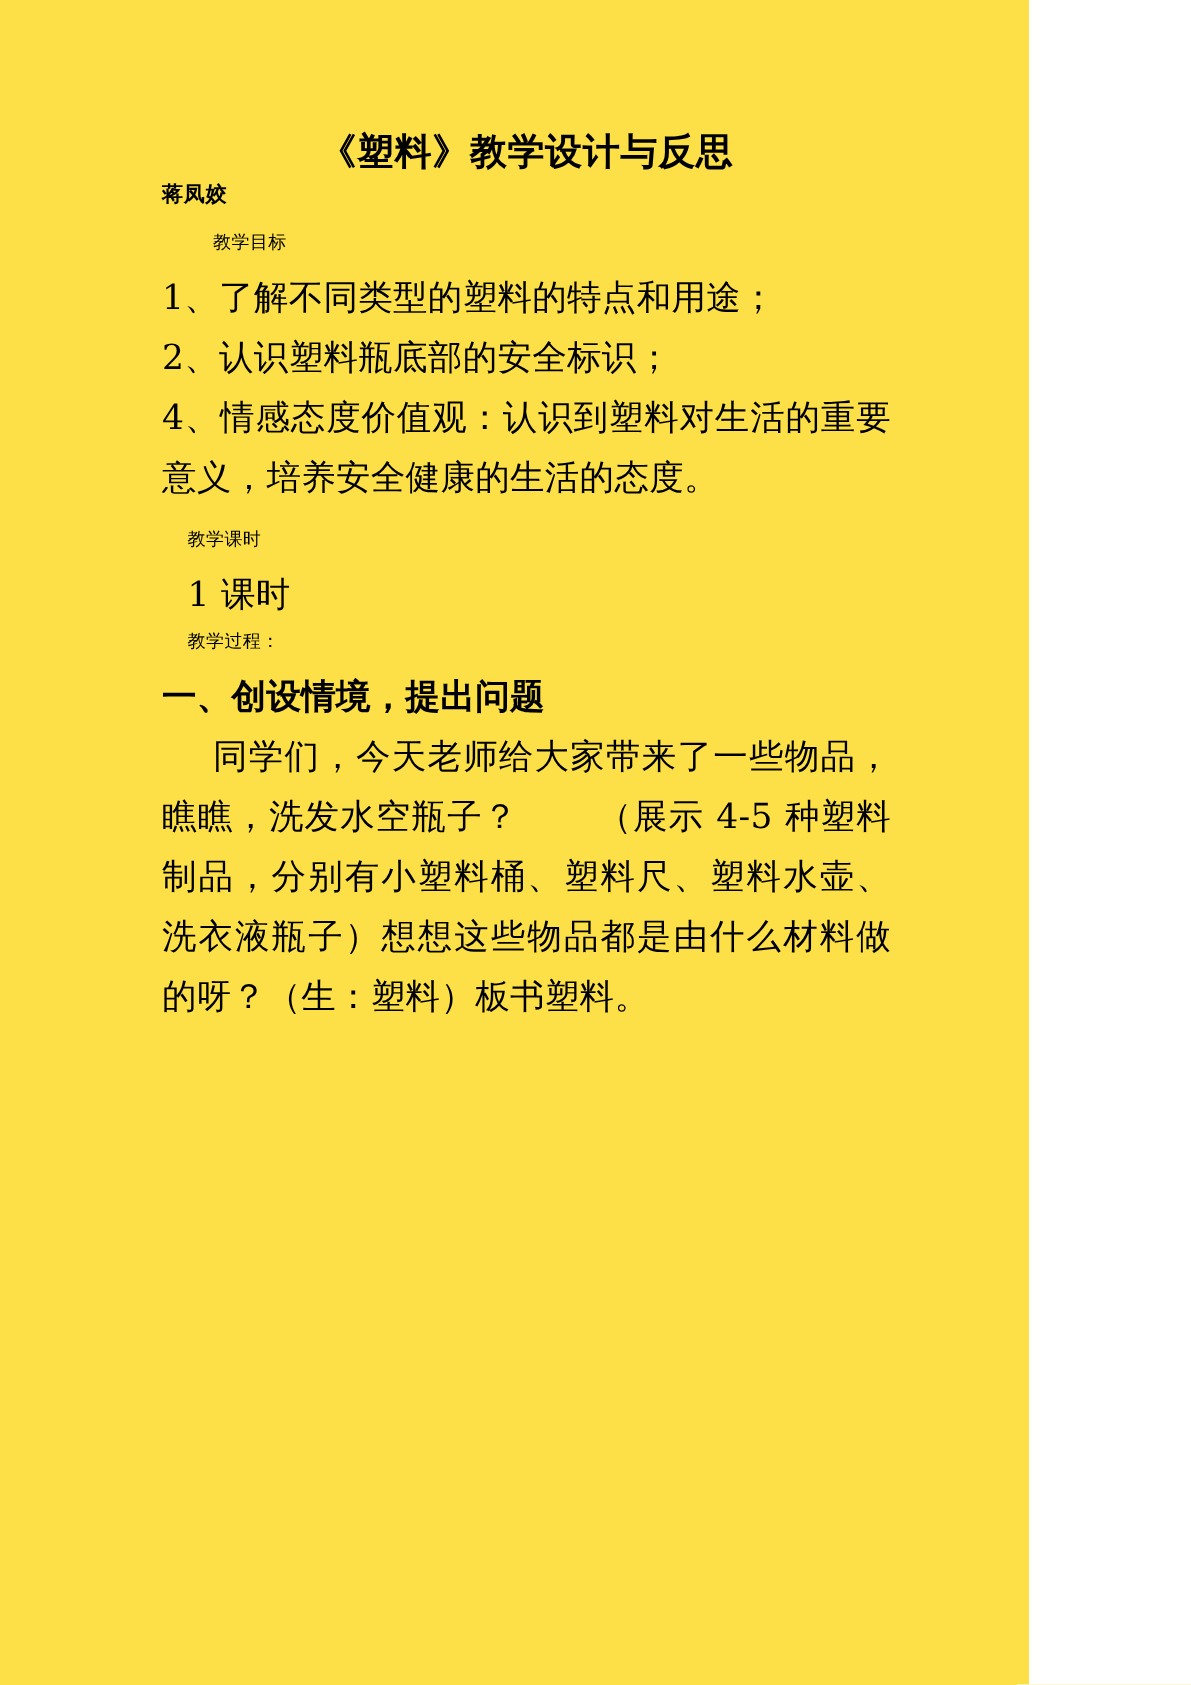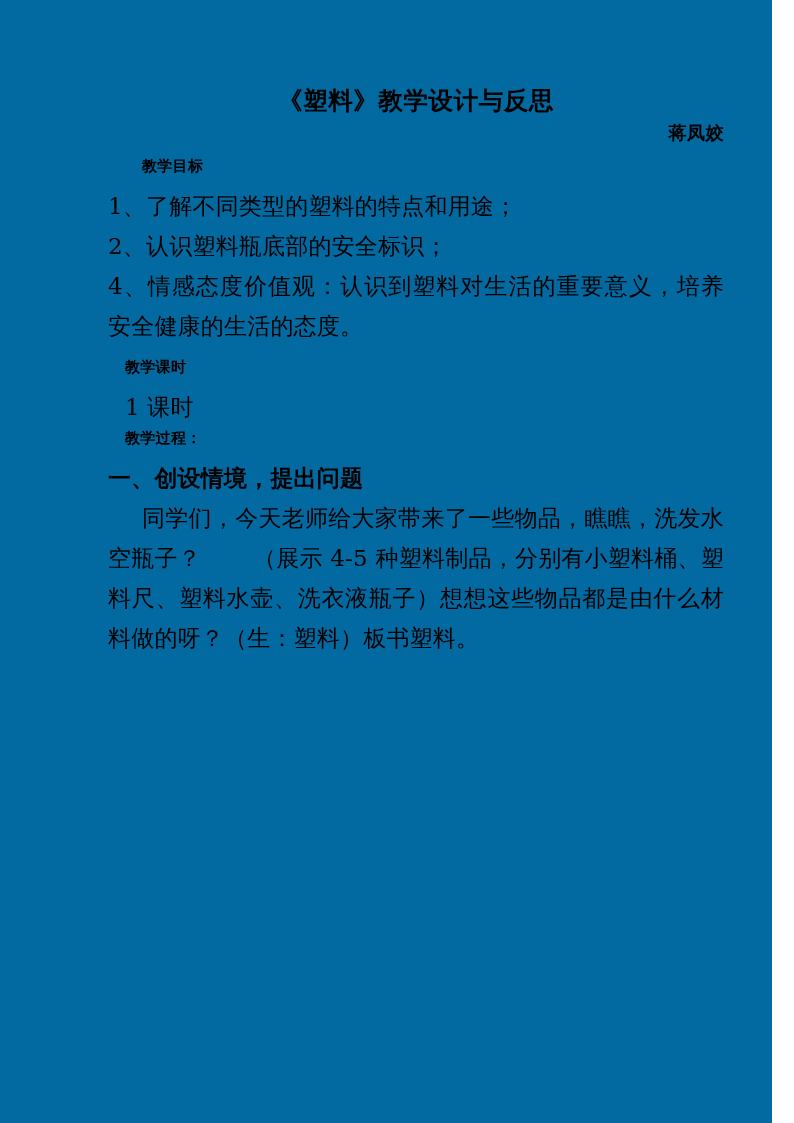--- a/index.html
+++ b/index.html
@@ -9,46 +9,46 @@
   }
   body {
     width: 794px;
     height: 1123px;
     font-family: "DejaVu Serif", "Liberation Serif", serif;
     color: #000000;
     -webkit-font-smoothing: none;
   }
   .page {
     position: relative;
-    width: 772px;
+    width: 686px;
     height: 1123px;
-    background: #0369a1;
+    background: #fde047;
     box-sizing: border-box;
-    padding: 86px 48px 0 108px;
+    padding: 86px 92px 0 108px;
   }
   .doc-title {
     font-size: 24.5px;
     font-weight: bold;
     text-align: center;
     line-height: 1.22;
     letter-spacing: 0.6px;
     margin: 0 0 6px 0;
     font-family: "DejaVu Serif", "Liberation Serif", serif;
   }
   .doc-author {
-    font-size: 18px;
+    font-size: 14px;
     font-weight: bold;
-    text-align: right;
+    text-align: left;
     line-height: 1.2;
     letter-spacing: 0.5px;
     margin: 0 0 16px 0;
   }
   .sec-head {
-    font-size: 15px;
-    font-weight: bold;
+    font-size: 12px;
+    font-weight: normal;
     line-height: 1.0;
     letter-spacing: 0.3px;
     margin: 0 0 12px 0;
   }
   .indent-2 { text-indent: 34px; }
   .indent-1 { text-indent: 17px; }
   .indent-0 { text-indent: 0; }
 
   .para {
     font-size: 23px;

